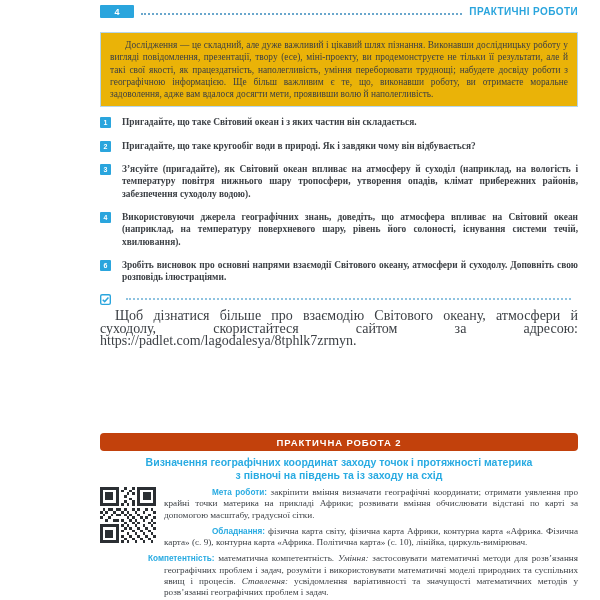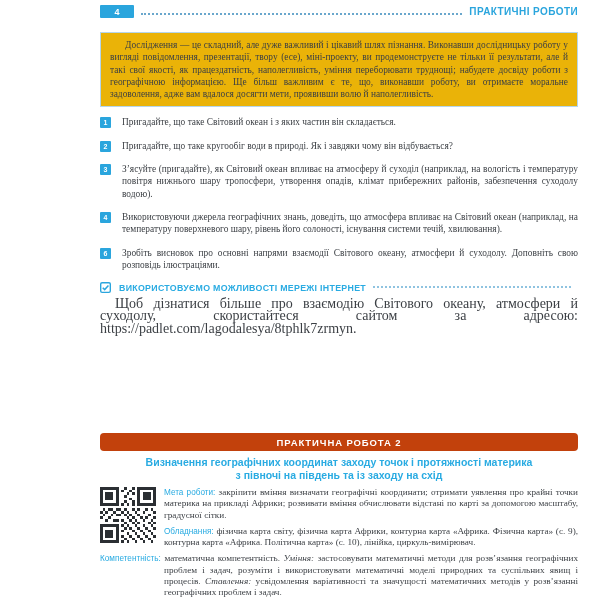--- a/index.html
+++ b/index.html
@@ -21,21 +21,21 @@
   .intro-box { margin-top: 14px; background: #eab308; border: 1px solid #b5d6ec;
     padding: 6px 9px; font-size: 9.4px; line-height: 12.3px; text-align: justify; }
   .intro-box p { text-indent: 15px; }
 
   
   .tasks { margin-top: 9px; }
   .task { display: flex; align-items: flex-start; margin-bottom: 11px; }
   .task-badge { flex: 0 0 11px; width: 11px; height: 11px; background: #2aa5dd; color: #fff;
     font-family: "Liberation Sans", sans-serif; font-weight: bold; font-size: 7px;
     display: flex; align-items: center; justify-content: center; border-radius: 1px; margin-top: 1px; }
-  .task-text { margin-left: 11px; font-size: 9.4px; line-height: 12.3px; text-align: justify; }
+  .task-text { margin-left: 11px; font-size: 9.4px; line-height: 12.3px; text-align: justify; font-weight: bold; }
 
   
   .internet { margin-top: 10px; }
   .internet-head { display: flex; align-items: center; }
   .check-icon { flex: 0 0 11px; margin-right: 8px; display: flex; }
   .internet-title { font-family: "Liberation Sans", sans-serif; font-size: 8.8px; font-weight: bold;
     color: #29abe2; letter-spacing: 0.3px; white-space: nowrap; }
   .internet-head .leader { margin-bottom: 2px; border-color: #8fc3e0; }
   .internet-text { margin-top: 5px; font-size: 14px; line-height: 12.3px; text-align: justify; }
   .internet-text .first { display: block; text-indent: 15px; display: inline; }
@@ -47,21 +47,21 @@
   .pw-banner { height: 18px; background: #c2410c; border-radius: 4px; display: flex;
     align-items: center; justify-content: center; color: #fff;
     font-family: "Liberation Sans", sans-serif; font-weight: bold; font-size: 9.5px; letter-spacing: 0.9px; }
   .pw-title { margin-top: 5px; text-align: center; font-family: "Liberation Sans", sans-serif;
     font-weight: bold; font-size: 10.5px; line-height: 12.5px; color: #29abe2; }
   .pw-meta-row { display: flex; margin-top: 6px; }
   .qr { flex: 0 0 56px; width: 56px; height: 56px; margin-right: 8px; }
   .pw-col { flex: 1; }
   .pw-para { font-size: 9.2px; line-height: 11.3px; text-align: justify; }
   .pw-para + .pw-para { margin-top: 5px; }
-  .pw-label { font-family: "Liberation Sans", sans-serif; font-weight: normal; font-size: 8.2px; color: #29abe2; }
+  .pw-label { font-family: "Liberation Sans", sans-serif; font-weight: bold; font-size: 8.2px; color: #29abe2; margin-left: 48px; }
   .competence { margin-top: 5px; font-size: 9.2px; line-height: 11.3px; text-align: justify;
     padding-left: 64px; text-indent: -64px; }
   .competence .ital { font-style: italic; }
 </style>
 </head>
 <body>
 
 <div class="page">
   <div class="content">
 
@@ -99,21 +99,20 @@
     </div>
 
     <div class="internet">
       <div class="internet-head">
         <span class="check-icon">
           <svg width="11" height="11" viewBox="0 0 12 12">
             <rect x="0.75" y="0.75" width="10.5" height="10.5" rx="1.5" fill="none" stroke="#2aa5dd" stroke-width="1.5"></rect>
             <path d="M3 6.2l2.1 2.1L9.2 3.8" fill="none" stroke="#2aa5dd" stroke-width="1.6"></path>
           </svg>
         </span>
-        <span class="internet-title">ВИКОРИСТОВУЄМО МОЖЛИВОСТІ МЕРЕЖІ ІНТЕРНЕТ</span>
         <span class="leader"></span>
       </div>
       <div class="internet-text internet-text-wrap">
         <span class="first">Щоб дізнатися більше про взаємодію Світового океану, атмосфери й суходолу, скористайтеся сайтом за адресою: </span><a href="#" class="url-link">https://padlet.com/lagodalesya/8tphlk7zrmyn.</a>
       </div>
     </div>
 
   </div>
 
   <div class="practical">

